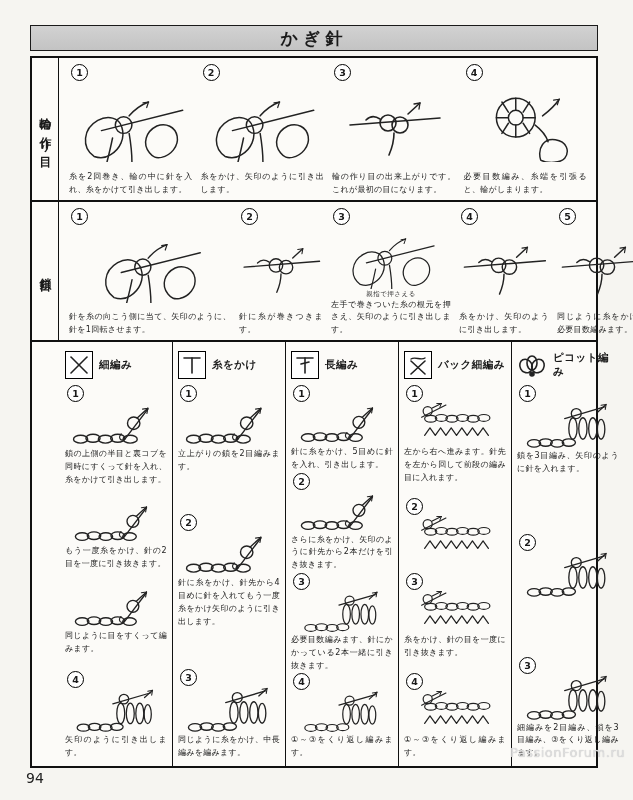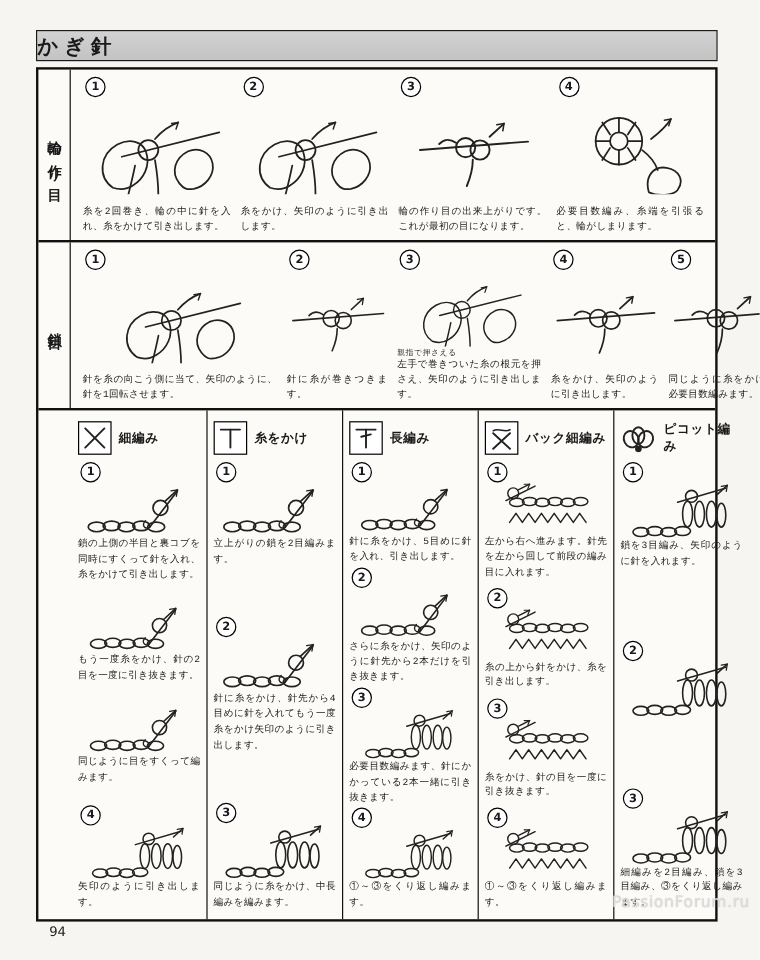--- a/index.html
+++ b/index.html
@@ -8,21 +8,21 @@
     font-family:"DejaVu Sans","Liberation Sans",sans-serif;color:#1a1a1a;
     position:relative;overflow:hidden;
   }
   .page{position:absolute;inset:0;}
 
   
   .title-bar{
     position:absolute;left:30px;top:25px;width:568px;height:26px;
     background:linear-gradient(#d2d2d2,#c3c3c3);
     border:1.5px solid #1a1a1a;box-sizing:border-box;
-    display:flex;align-items:center;justify-content:flex-start;
+    display:flex;align-items:center;justify-content:center;
     font-size:17px;font-weight:bold;letter-spacing:5px;
   }
 
   
   .main-box{
     position:absolute;left:30px;top:56px;width:568px;height:712px;
     border:2px solid #111;box-sizing:border-box;background:#fcfbf8;
     display:flex;flex-direction:column;
   }
   .row{display:flex;box-sizing:border-box;}
@@ -39,22 +39,22 @@
 
   .steps-area{flex:1;display:flex;padding:4px 5px 2px 6px;box-sizing:border-box;}
   .step{display:flex;flex-direction:column;box-sizing:border-box;padding:1px 4px;}
   .num{
     width:15px;height:15px;flex:0 0 auto;border:1.3px solid #000;border-radius:50%;
     display:flex;align-items:center;justify-content:center;
     font-size:9.5px;font-weight:bold;background:#fff;margin:1px 0 0 2px;
   }
   .illus{flex:1;display:flex;align-items:center;justify-content:center;min-height:0;}
   .illus svg{display:block;}
-  .caption{font-size:8px;line-height:1.6;letter-spacing:.3px;text-align:justify;font-family:Liberation Mono, monospace;}
-  .annotation{font-size:6.5px;color:#333;margin-top:-4px;letter-spacing:.5px;}
+  .caption{font-size:8px;line-height:1.6;letter-spacing:.3px;text-align:justify;}
+  .annotation{font-size:6.5px;color:#333;text-align:center;margin-top:-4px;letter-spacing:.5px;}
 
   
   .s1-step{flex:1 1 0;}
   .s2-step-wide{flex:0 0 170px;}
   .s2-step-mid{flex:0 0 128px;}
   .s2-step-narrow{flex:1 1 0;}
 
   
   .stitch-col{
     flex:1 1 0;display:flex;flex-direction:column;box-sizing:border-box;
@@ -66,21 +66,21 @@
     width:28px;height:28px;flex:0 0 28px;border:1.5px solid #000;box-sizing:border-box;
     display:flex;align-items:center;justify-content:center;background:#fff;
   }
   .symbol-free{width:30px;height:26px;flex:0 0 30px;display:flex;align-items:center;justify-content:center;}
   .col-title{font-size:10.5px;font-weight:bold;letter-spacing:.5px;}
   .col-steps{flex:1;display:flex;flex-direction:column;justify-content:space-between;}
   .col-step{display:flex;flex-direction:column;}
   .col-step .illus{min-height:40px;}
 
   
-  .page-number{position:absolute;left:26px;top:770px;font-size:11px;color:#222;margin-left:15px;}
+  .page-number{position:absolute;left:26px;top:770px;font-size:14px;color:#222;}
   .watermark{
     position:absolute;right:8px;top:745px;font-size:13px;letter-spacing:.5px;
     color:#dedede;text-shadow:0 0 1px #b9b9b9;font-weight:normal;
   }
 
   .art{stroke:#222;fill:none;stroke-width:1.6;stroke-linecap:round;stroke-linejoin:round;}
 </style>
 </head>
 <body>
 
@@ -433,21 +433,20 @@
               </div>
             <div class="caption">左から右へ進みます。針先を左から回して前段の編み目に入れます。</div>
           </div>
           <div class="col-step">
             <span class="num">2</span>
             <div class="illus">
                 <svg width="102" height="44">
                   <use href="#art-back"></use>
                 </svg>
               </div>
-            <div class="caption">糸の上から針をかけ、糸を引き出します。</div>
           </div>
           <div class="col-step">
             <span class="num">3</span>
             <div class="illus">
                 <svg width="102" height="44">
                   <use href="#art-back"></use>
                 </svg>
               </div>
             <div class="caption">糸をかけ、針の目を一度に引き抜きます。</div>
           </div>

